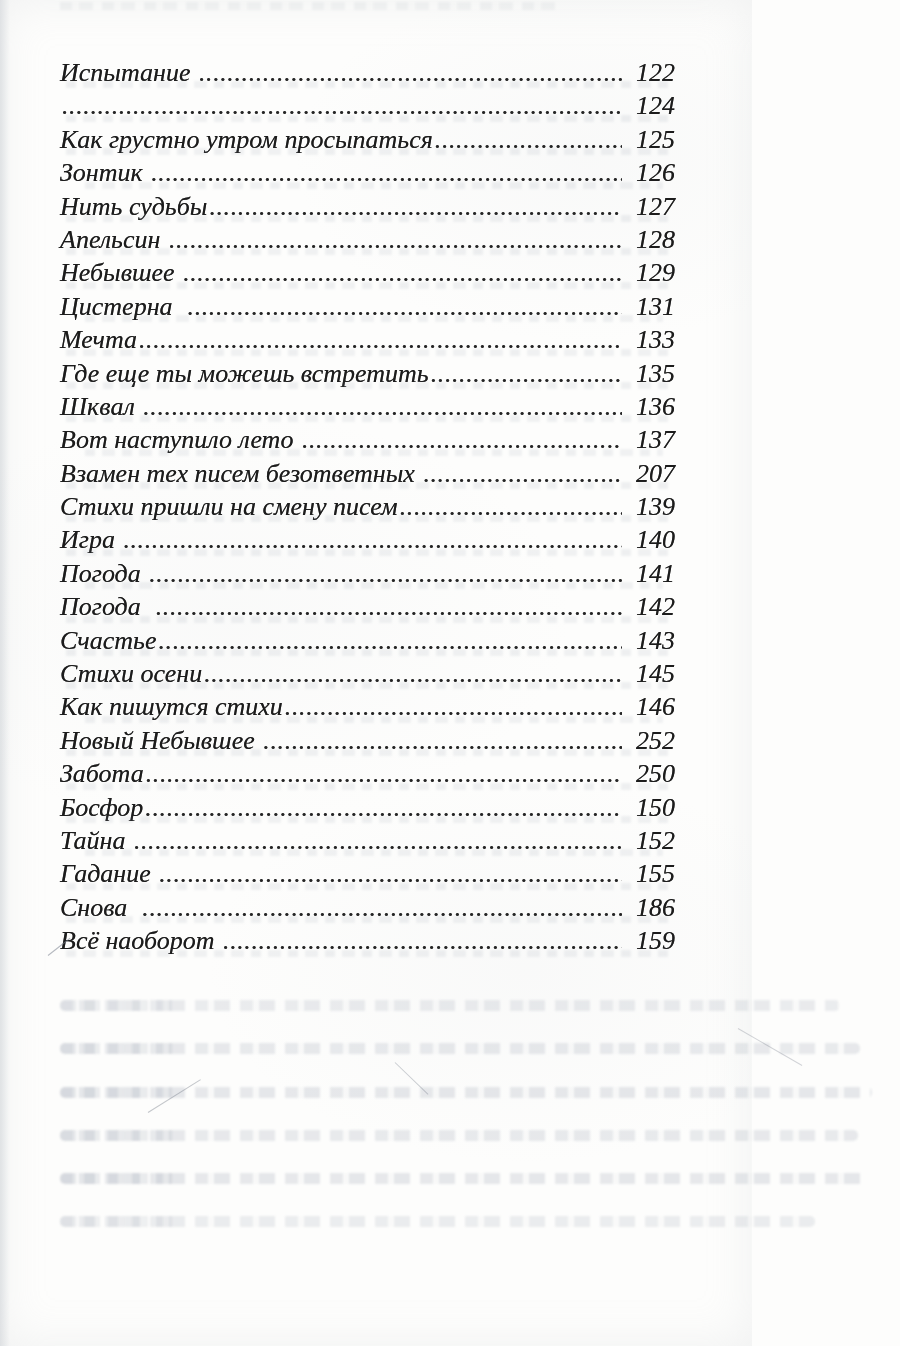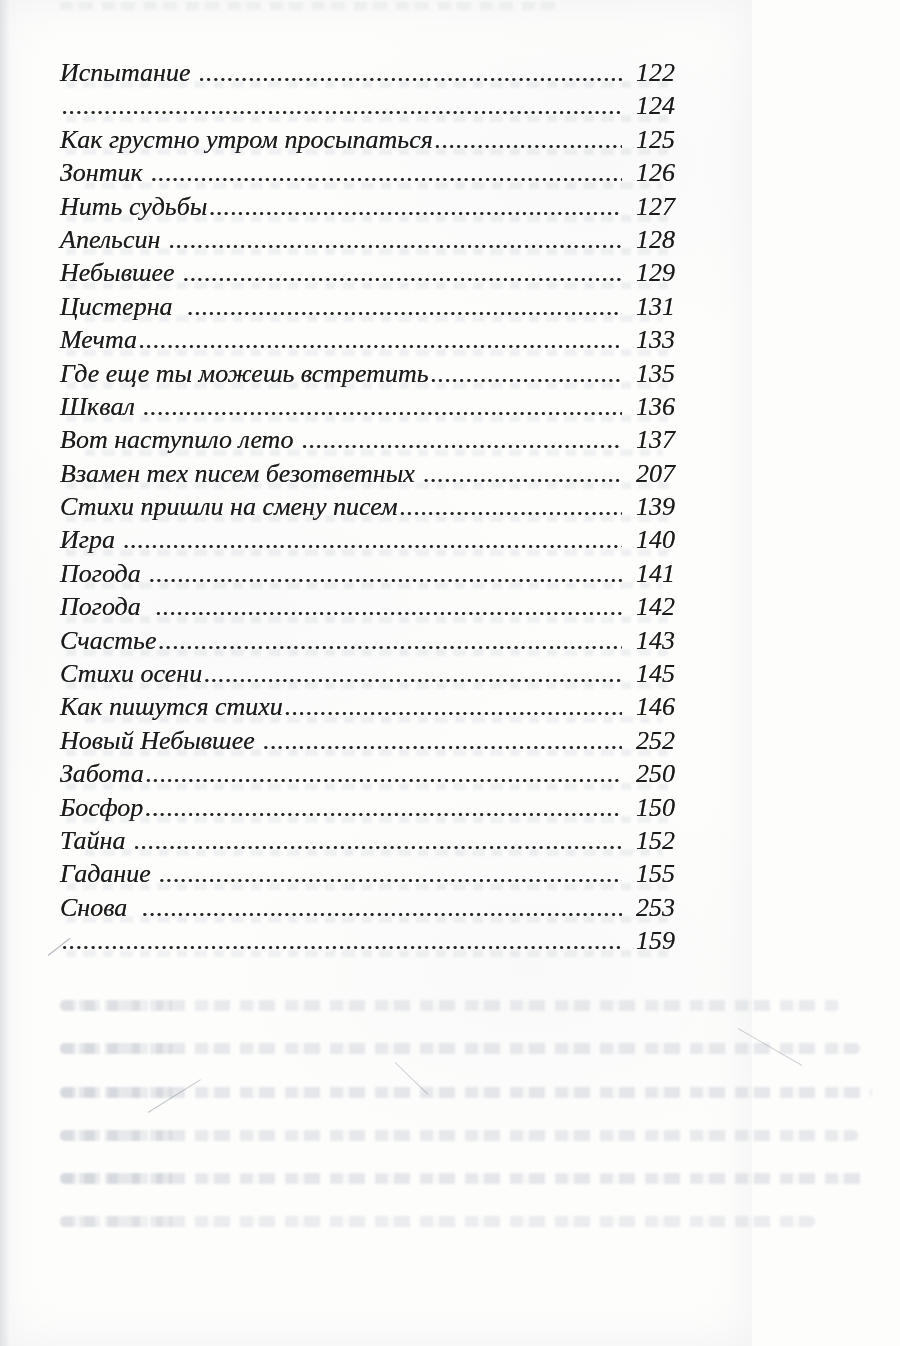--- a/index.html
+++ b/index.html
@@ -290,24 +290,25 @@
 
       <div class="toc-row">
         <span class="toc-title">Гадание </span>
         <span class="toc-leader"></span>
         <span class="toc-page">155</span>
       </div>
 
       <div class="toc-row">
         <span class="toc-title">Снова  </span>
         <span class="toc-leader"></span>
-        <span class="toc-page">253</span>
-      </div>
-
-      <div class="toc-row">
+        <span class="toc-page">186</span>
+      </div>
+
+      <div class="toc-row">
+        <span class="toc-title">Всё наоборот </span>
         <span class="toc-leader"></span>
         <span class="toc-page">159</span>
       </div>
 
   </div>
 
   <div class="ghost g1"></div>
   <div class="ghost g2"></div>
   <div class="ghost g3"></div>
   <div class="ghost g4"></div>

